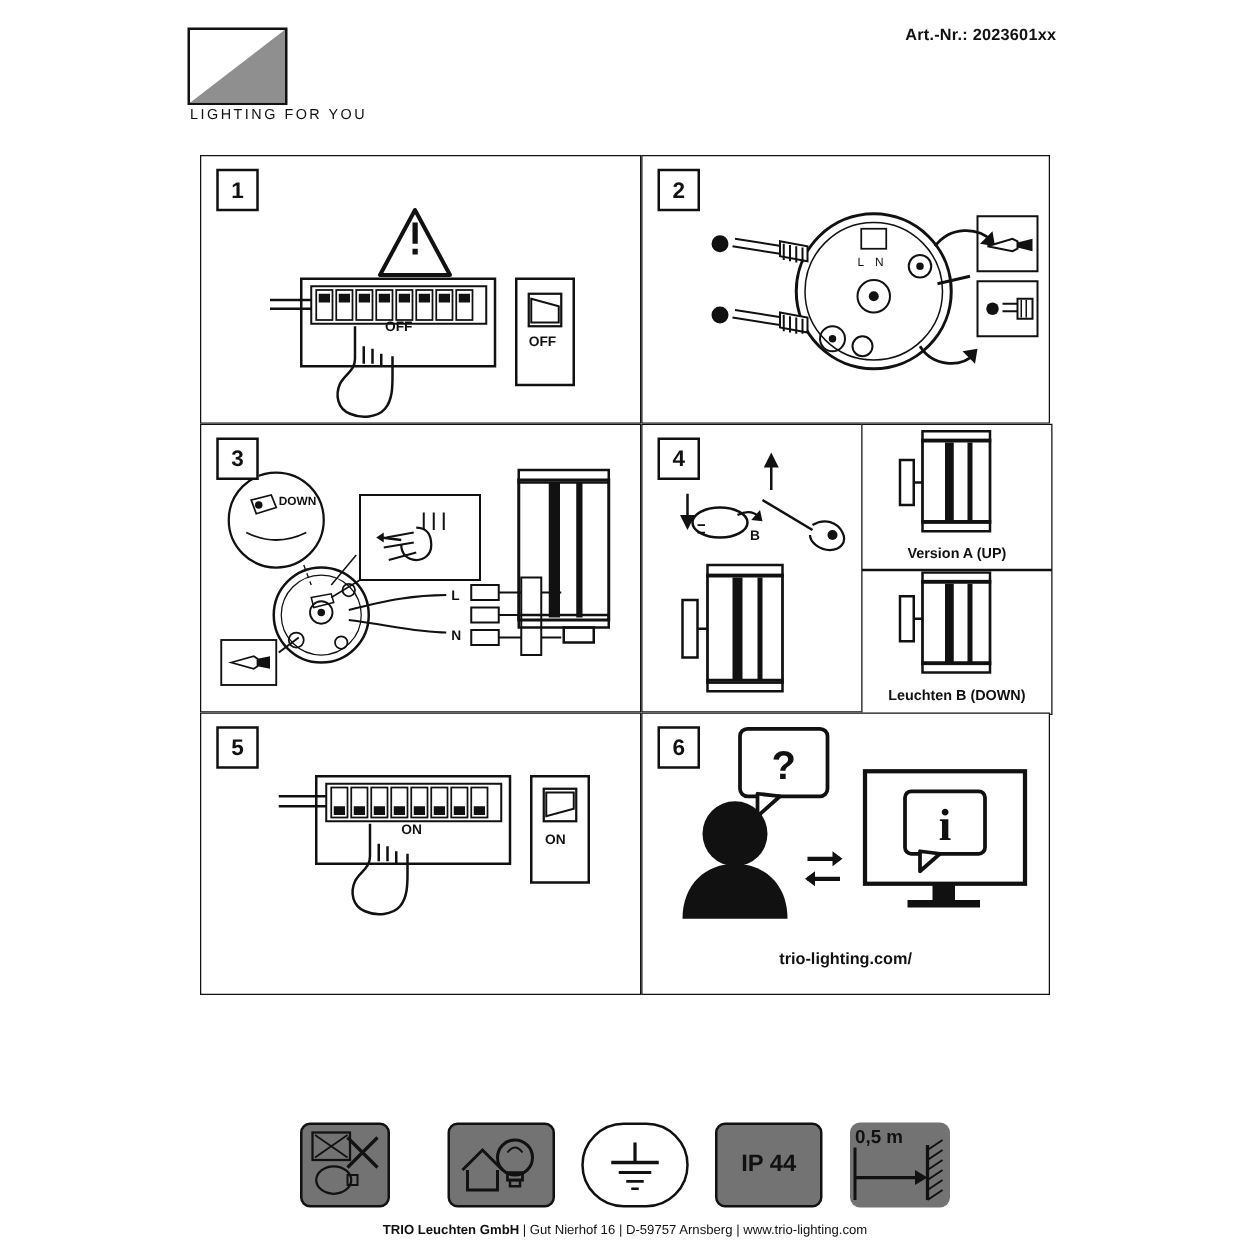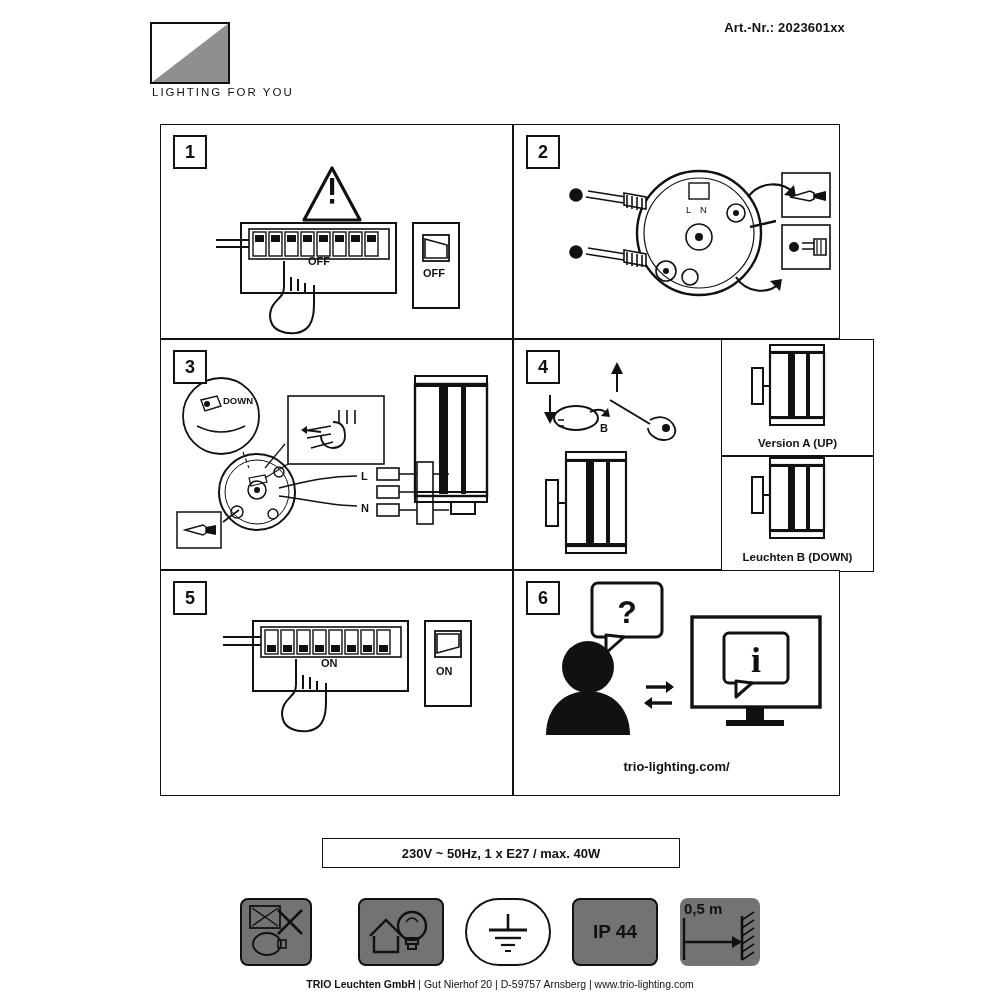--- a/index.html
+++ b/index.html
@@ -38,21 +38,21 @@
   .p5 { left:0;    top:446px;width:353px; height:226px; }
   .p6 { left:353px;top:446px;width:327px; height:226px; }
 
   .num {
     position:absolute; left:12px; top:10px;
     width:34px; height:34px; border:2px solid #111;
     display:flex; align-items:center; justify-content:center;
     font-size:18px; font-weight:bold; background:#fff;
   }
 
-  .sub-box { position:absolute; border:1.5px solid #111; background:#fff;margin-left:32px; }
+  .sub-box { position:absolute; border:1.5px solid #111; background:#fff; }
 
   
   svg { display:block; }
   .lbl { font-family:"Liberation Sans", sans-serif; font-size:11px; font-weight:bold; fill:#111; }
   .lbl-sm { font-family:"Liberation Sans", sans-serif; font-size:9.5px; fill:#111; }
 
   
   .ver-label {
     position:absolute; font-size:11.5px; font-weight:bold; text-align:center; width:100%;
   }
@@ -408,23 +408,20 @@
           <rect x="210" y="58" width="64" height="50" rx="5" fill="none" stroke="#111" stroke-width="3"></rect>
           <path d="M222 106 l0 16 l16 -14 z" fill="#fff" stroke="#111" stroke-width="3" stroke-linejoin="round"></path>
           <text x="242" y="97" text-anchor="middle" font-family="Liberation Serif, serif" font-size="36" font-weight="bold" fill="#111">i</text>
         </g>
       </svg>
       <div class="link-text" style="top:186px;">trio-lighting.com/</div>
     </div>
 
   </div>
 
-  <div class="spec">
-    <span>230V ~ 50Hz, 1 x E27 / max. 40W</span>
-  </div>
 
   <div class="icons">
 
     <div class="ico" style="left:0; width:72px;">
       <div class="ico-box">
         <svg width="68" height="64" viewBox="0 0 68 64">
           <rect x="8" y="6" width="30" height="22" fill="none" stroke="#111" stroke-width="1.8"></rect>
           <path d="M10 8 L36 26 M36 8 L10 26" stroke="#111" stroke-width="1.4"></path>
           <ellipse cx="25" cy="44" rx="14" ry="11" fill="none" stroke="#111" stroke-width="1.8"></ellipse>
           <rect x="36" y="40" width="8" height="8" fill="none" stroke="#111" stroke-width="1.6"></rect>
@@ -476,20 +473,20 @@
             <path d="M62 22 l12 -8 M62 30 l12 -8 M62 38 l12 -8 M62 46 l12 -8 M62 54 l12 -8 M62 62 l12 -8"></path>
           </g>
         </svg>
       </div>
     </div>
   </div>
 
   <div class="footer">
     <b>TRIO Leuchten GmbH</b>
     <span>|</span>
-    <span>Gut Nierhof 20</span>
+    <span>Gut Nierhof 16</span>
     <span>|</span>
     <span>D-59757 Arnsberg</span>
     <span>|</span>
     <span>www.trio-lighting.com</span>
   </div>
 
 </div>
 
 </body></html>

